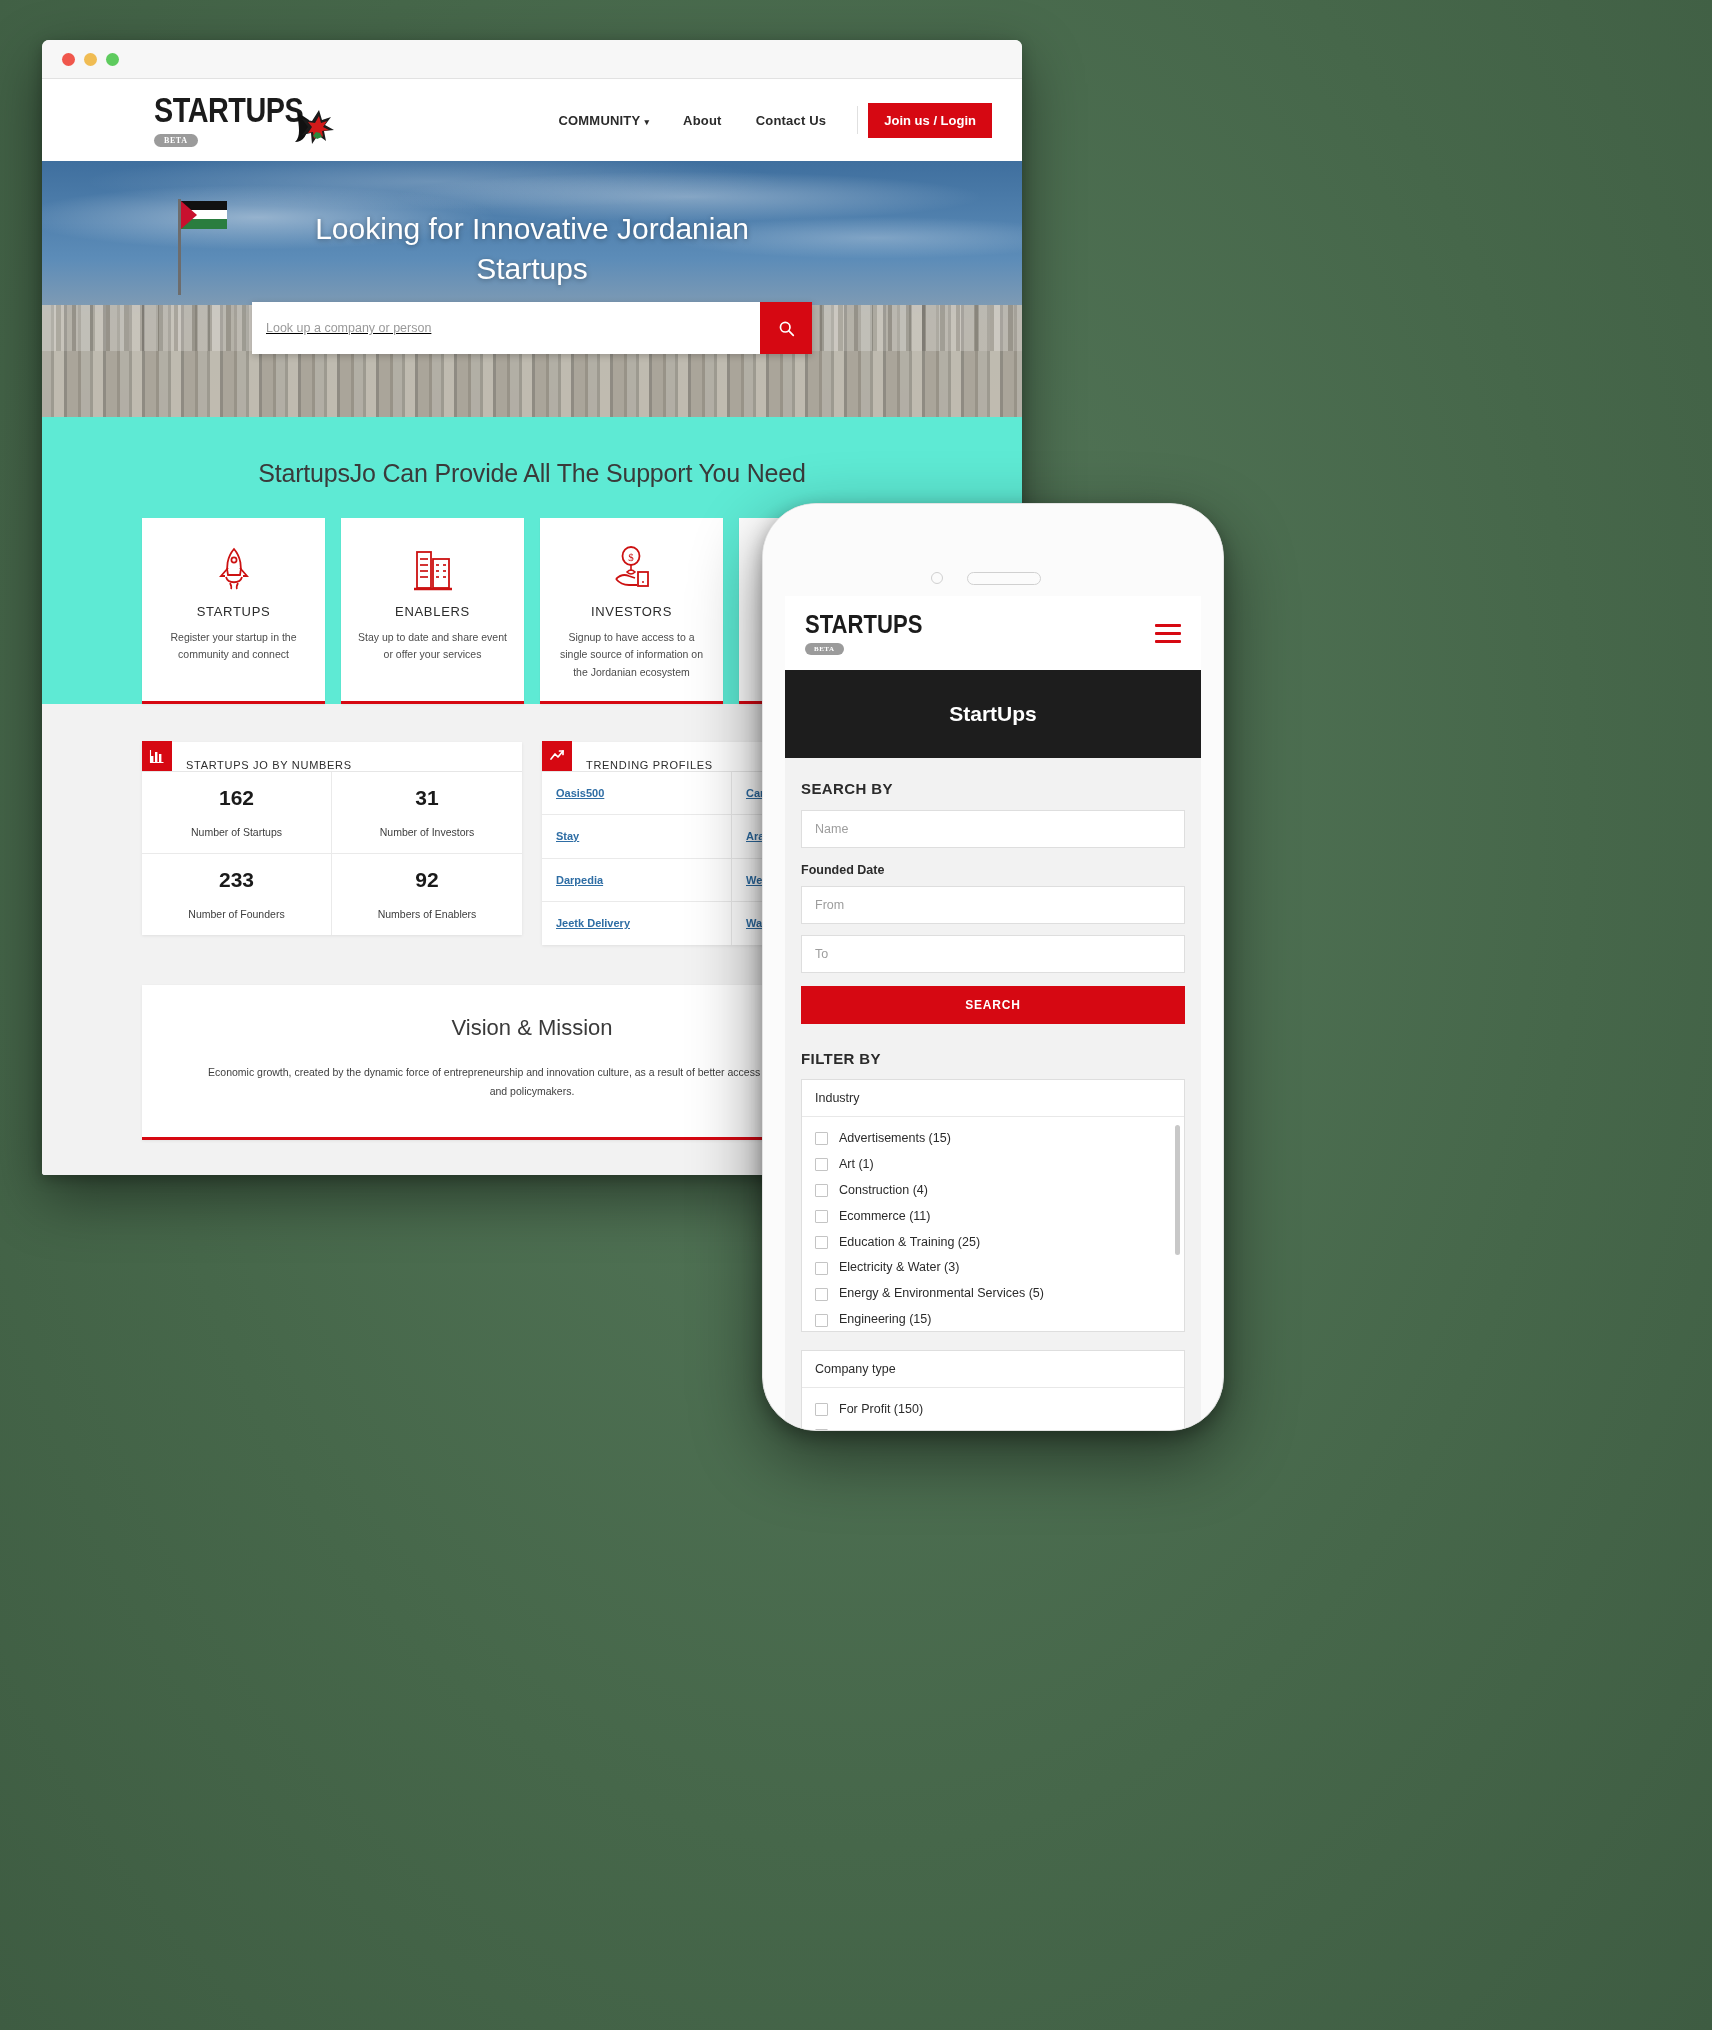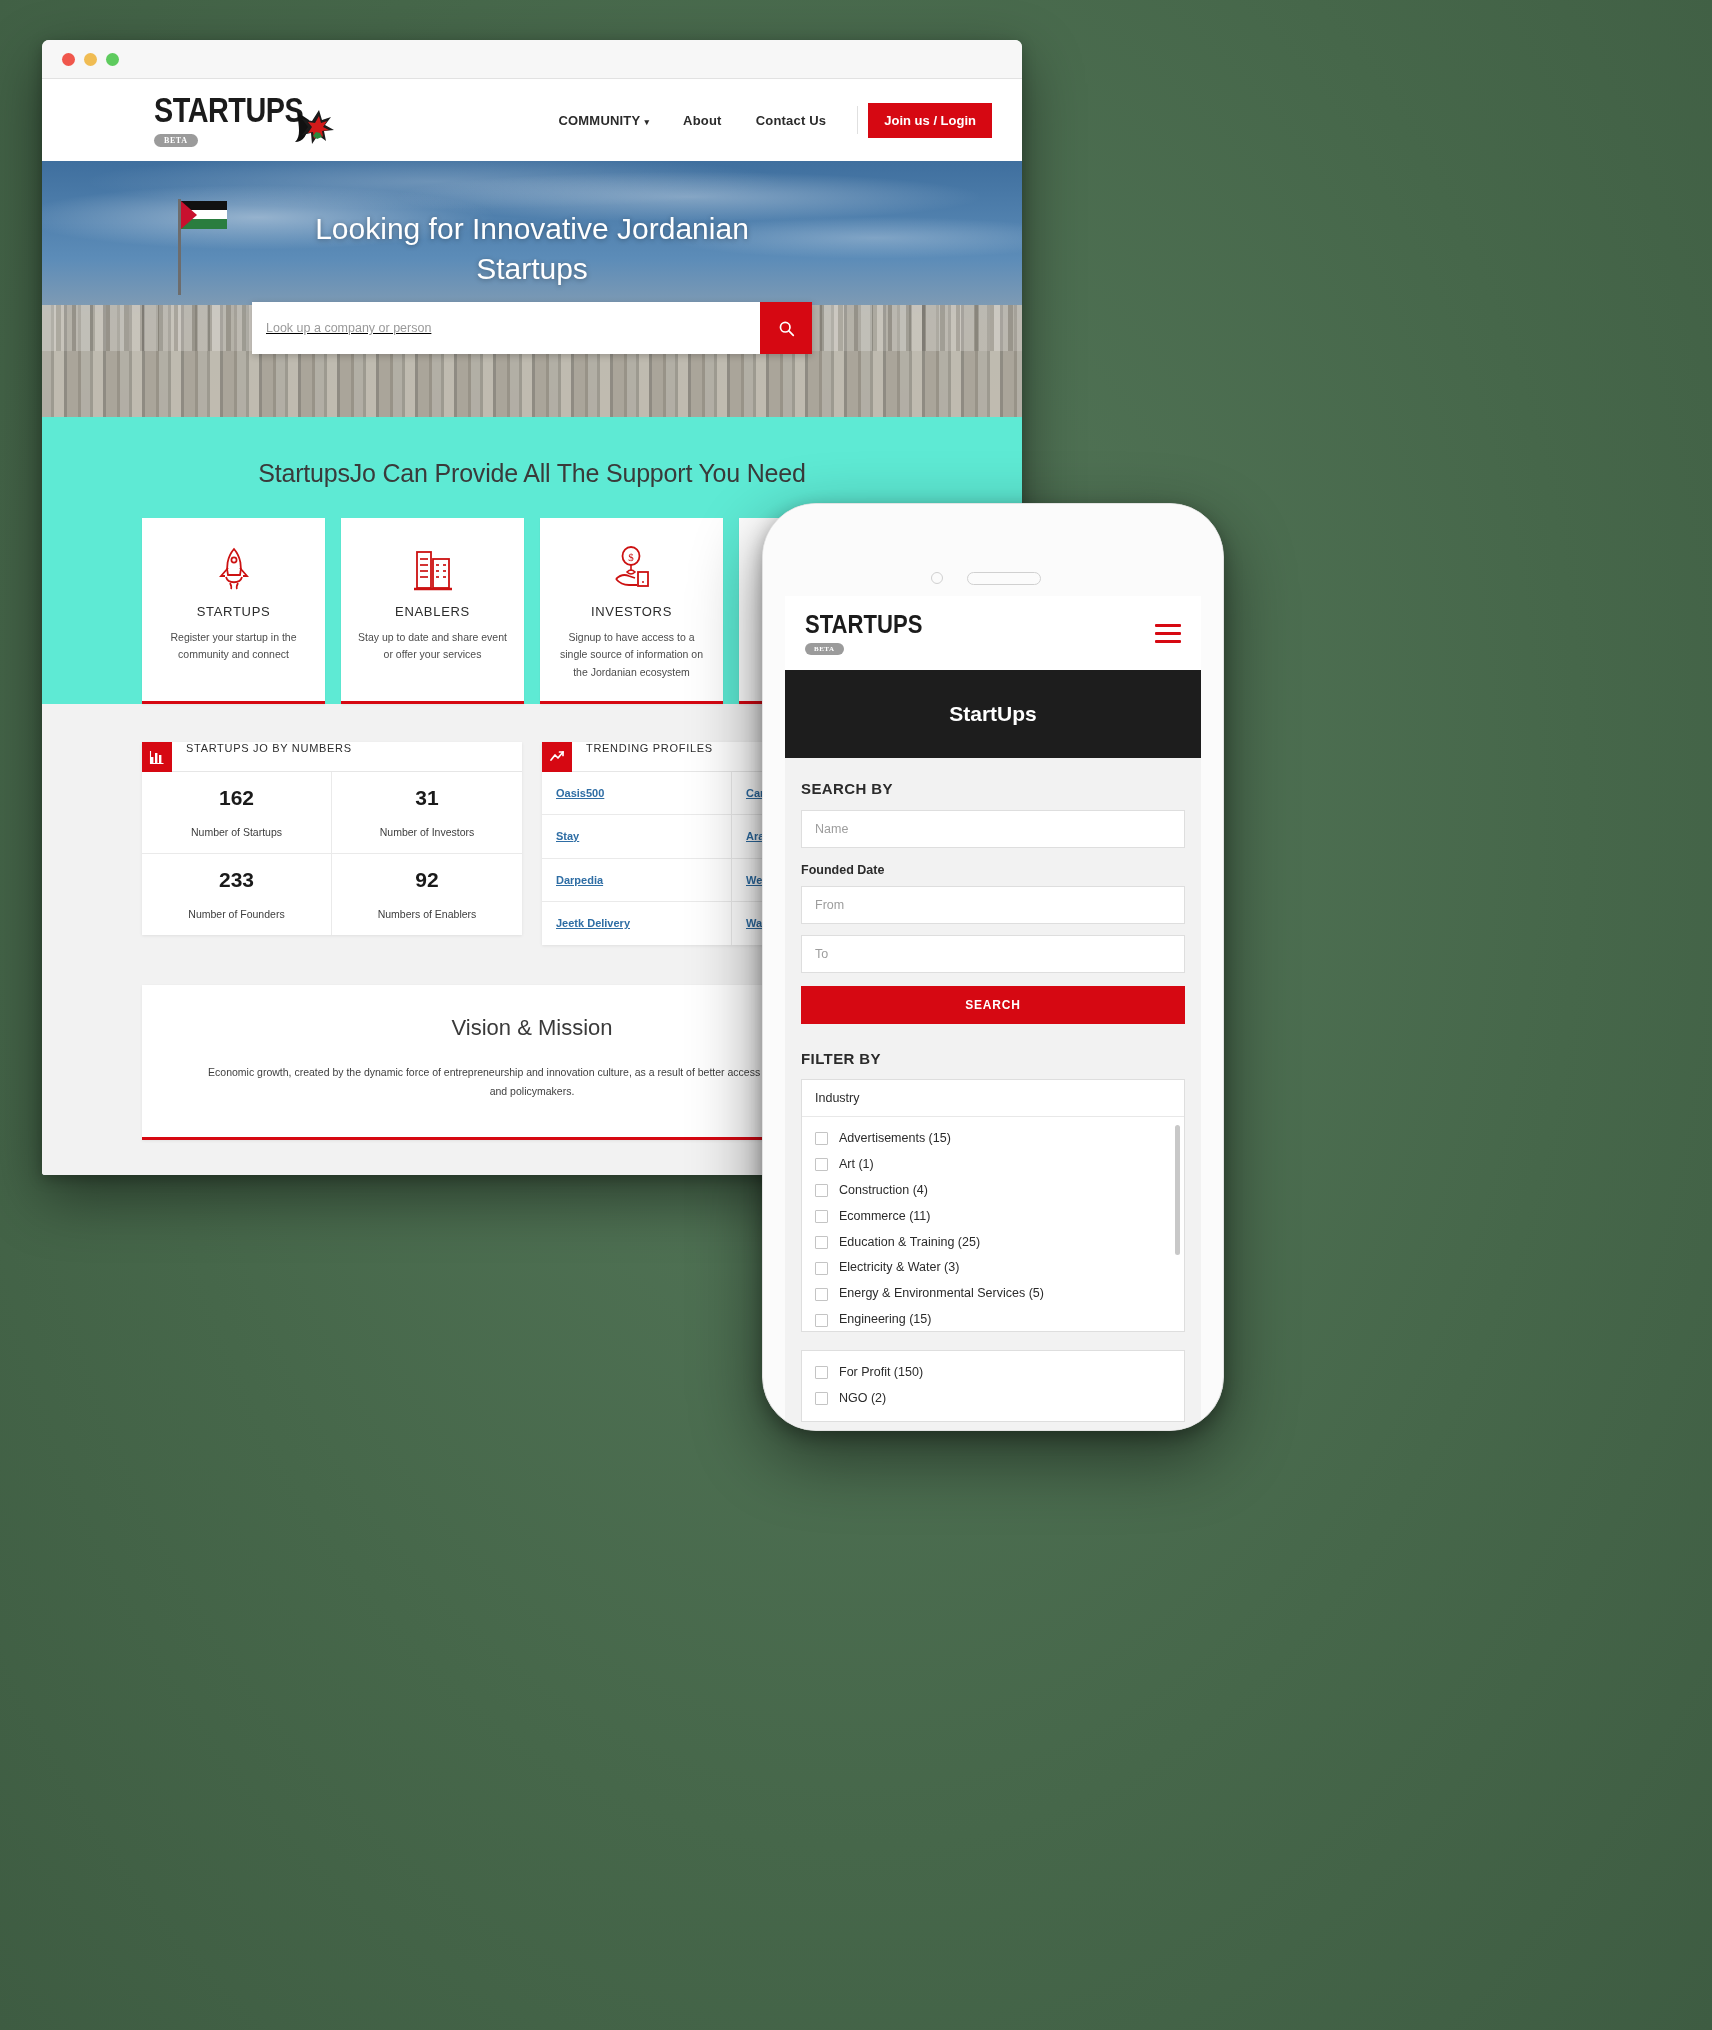--- a/index.html
+++ b/index.html
@@ -159,21 +159,21 @@
     letter-spacing: 0.7px; margin-bottom: 10px;
   }
   .card-desc { font-size: 10.5px; color: #4c4c4c; line-height: 1.65; }
 
   
   .panels { display: flex; gap: 20px; padding: 38px 100px 0; align-items: flex-start; }
   .panel { background: #fff; box-shadow: 0 1px 3px rgba(0,0,0,.08); }
   .panel-num { width: 380px; }
   .panel-trend { width: 380px; }
   .panel-head {
-    display: flex; align-items: flex-start; height: 30px;
+    display: flex; align-items: flex-end; height: 30px;
     border-bottom: 1px solid #e6e6e6;
   }
   .panel-badge {
     width: 30px; height: 30px; background: #d60812;
     display: flex; align-items: center; justify-content: center;
   }
   .panel-head-title {
     font-size: 11px; color: #2d2d2d; letter-spacing: 0.7px;
     padding-left: 14px; font-weight: 400;
   }
@@ -552,20 +552,21 @@
             </label>
           <label class="m-filter-item">
               <span class="m-checkbox"></span>
               <span class="m-filter-label">Engineering (15)</span>
             </label>
 
         </div>
       </div>
 
       <div class="m-filter-box">
+        <div class="m-filter-head">Company type</div>
         <div class="m-filter-list">
           <label class="m-filter-item">
               <span class="m-checkbox"></span>
               <span class="m-filter-label">For Profit (150)</span>
             </label>
           <label class="m-filter-item">
               <span class="m-checkbox"></span>
               <span class="m-filter-label">NGO (2)</span>
             </label>
         </div>

